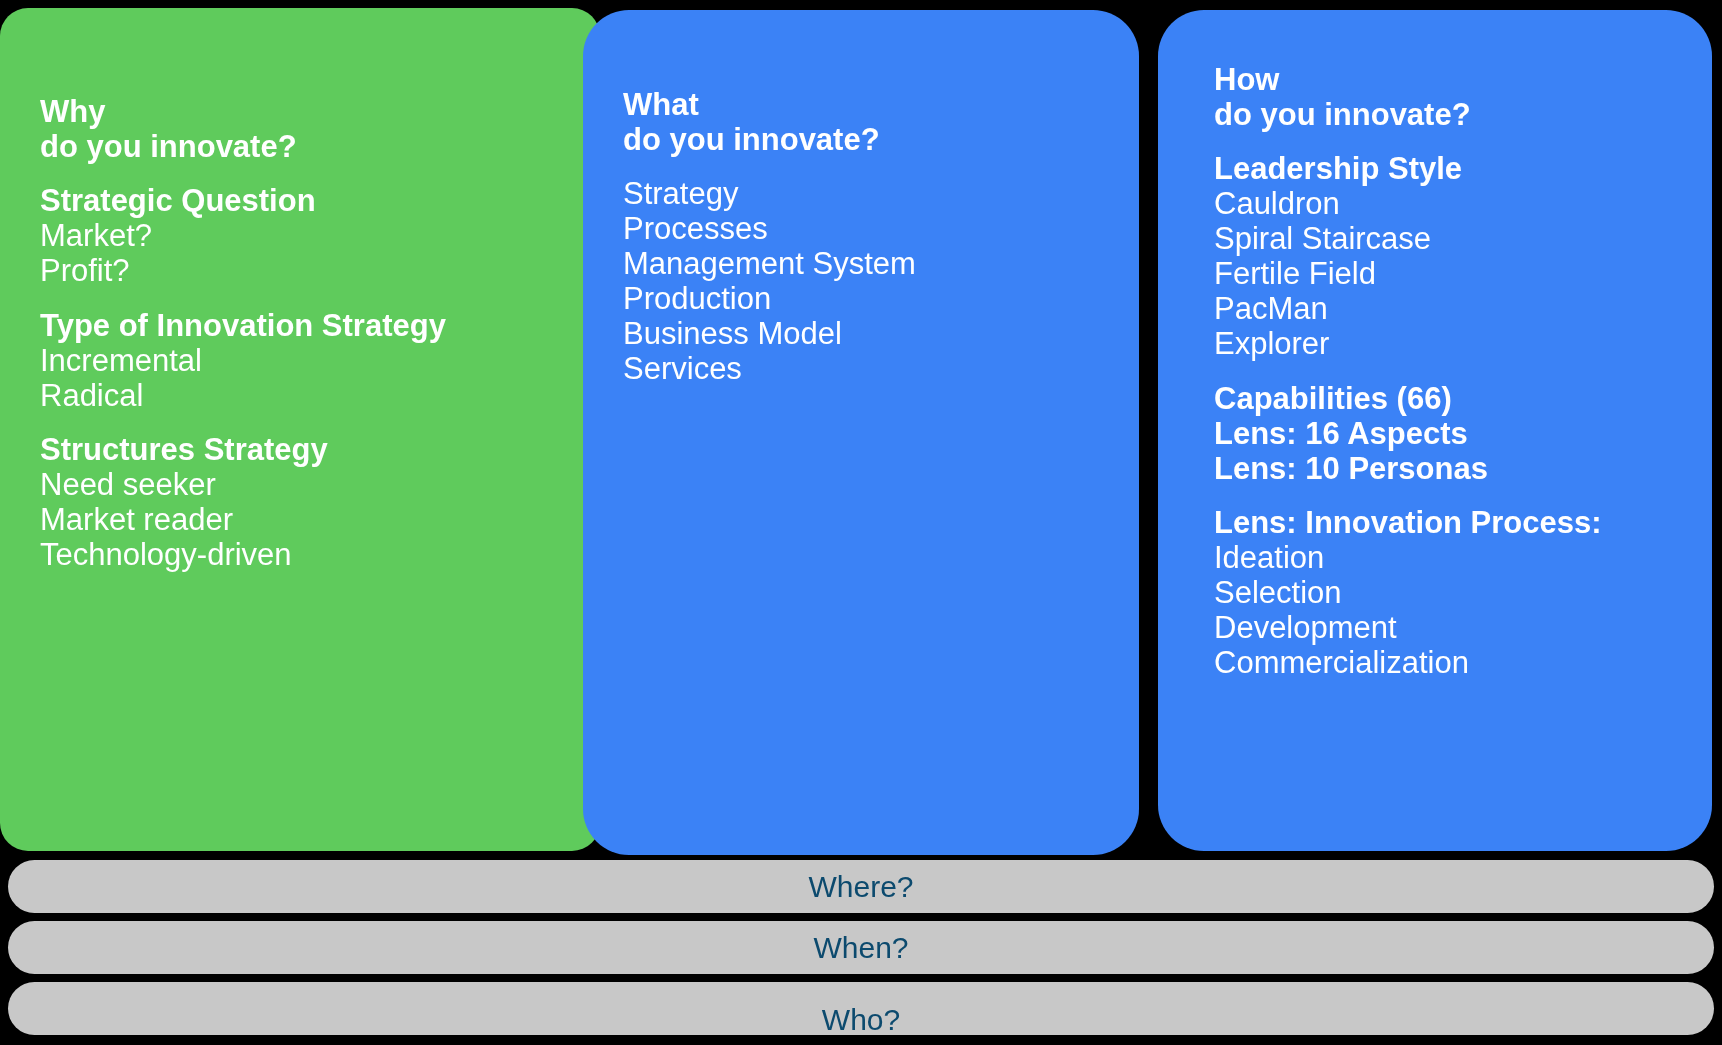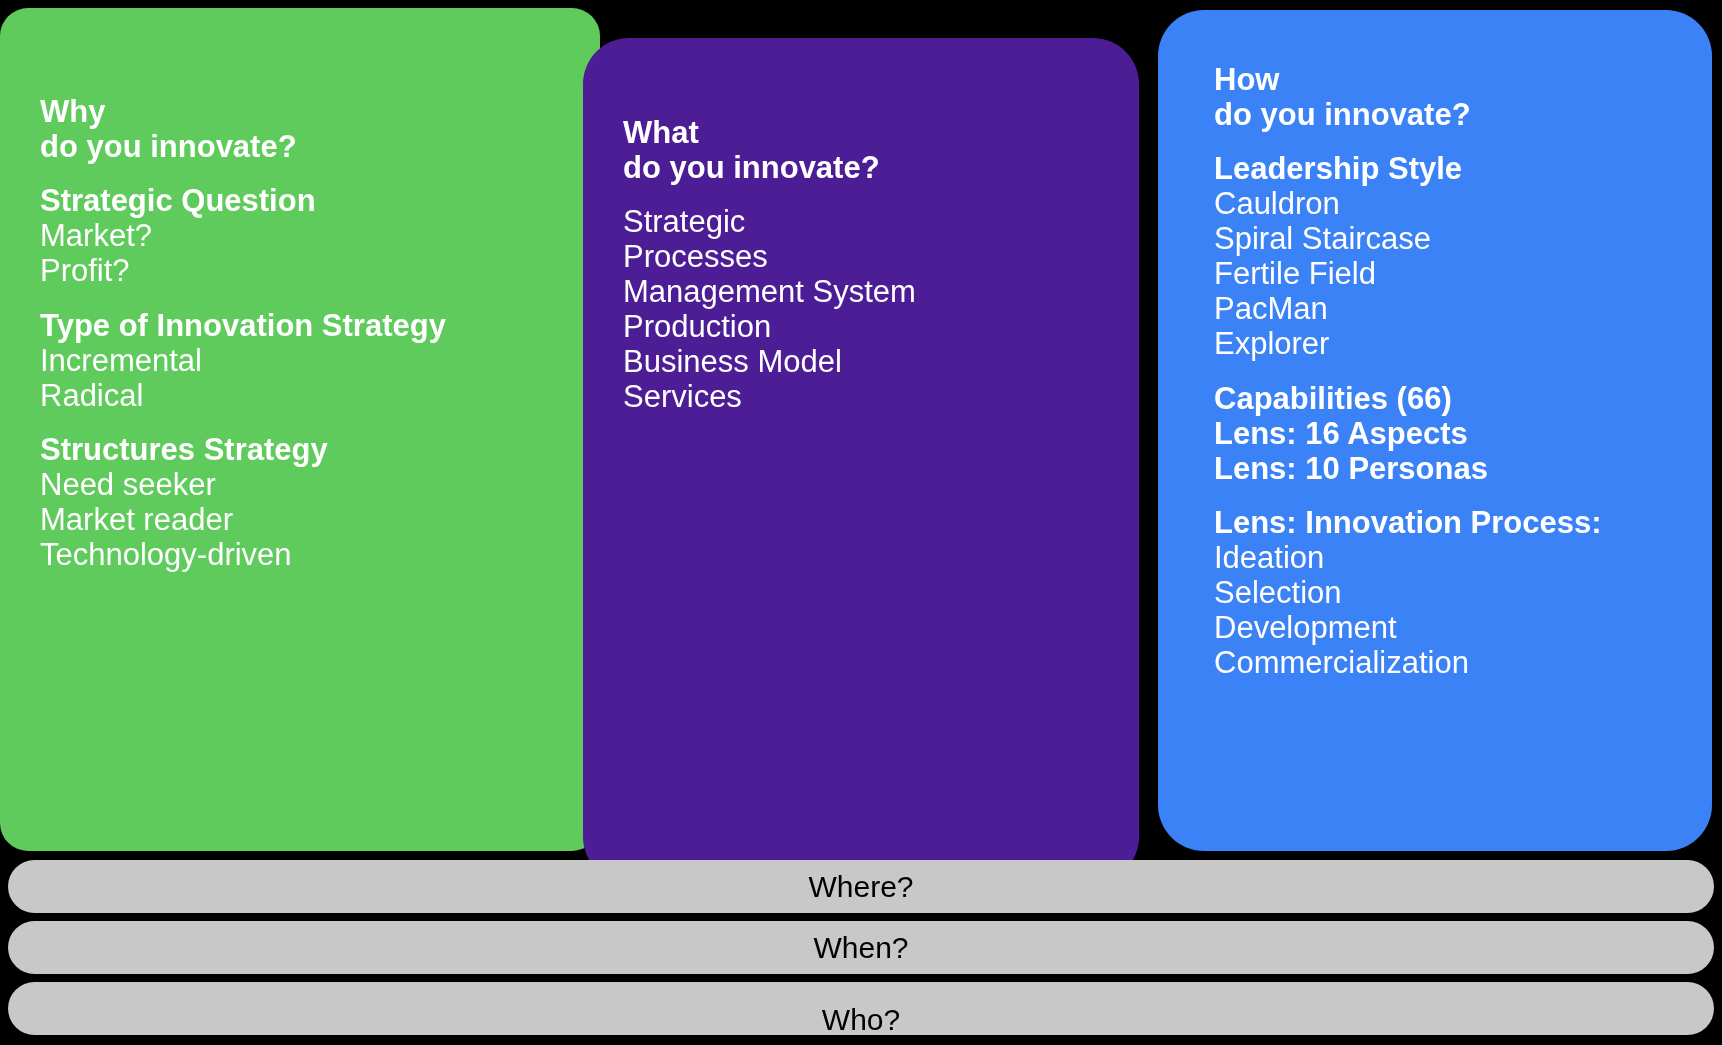--- a/index.html
+++ b/index.html
@@ -57,22 +57,21 @@
     top: 86px;
     font-size: 31px;
   }
 
   
   #panel-what {
     left: 583px;
     top: 10px;
     width: 556px;
     height: 845px;
-    background: #4c1d95;
-    margin-top: 28px;
+    background: #3b82f6;
   }
   #panel-what .panel-inner {
     left: 40px;
     top: 77px;
     font-size: 31px;
   }
 
   
   #panel-how {
     left: 1158px;
@@ -93,21 +92,21 @@
     left: 8px;
     width: 1706px;
     height: 53px;
     background: #C8C8C8;
     border-radius: 27px;
     display: flex;
     align-items: center;
     justify-content: center;
   }
   .bar-label {
-    color: #000000;
+    color: #0c4a6e;
     font-size: 30px;
     line-height: 1;
   }
   #bar-where { top: 860px; }
   #bar-when  { top: 921px; text-align: center; }
   #bar-who   { top: 982px; align-items: flex-end; }
 </style>
 </head>
 <body>
 
@@ -135,21 +134,21 @@
       <span class="ln">Technology-driven</span>
     </div>
   </div>
 
   <div class="panel" id="panel-what">
     <div class="panel-inner blk">
       <span class="ln b">What</span>
       <span class="ln b">do you innovate?</span>
       <span class="ln sp"></span>
 
-      <span class="ln">Strategic</span>
+      <span class="ln">Strategy</span>
       <span class="ln">Processes</span>
       <span class="ln">Management System</span>
       <span class="ln">Production</span>
       <span class="ln">Business Model</span>
       <span class="ln">Services</span>
     </div>
   </div>
 
   <div class="panel" id="panel-how">
     <div class="panel-inner blk">

